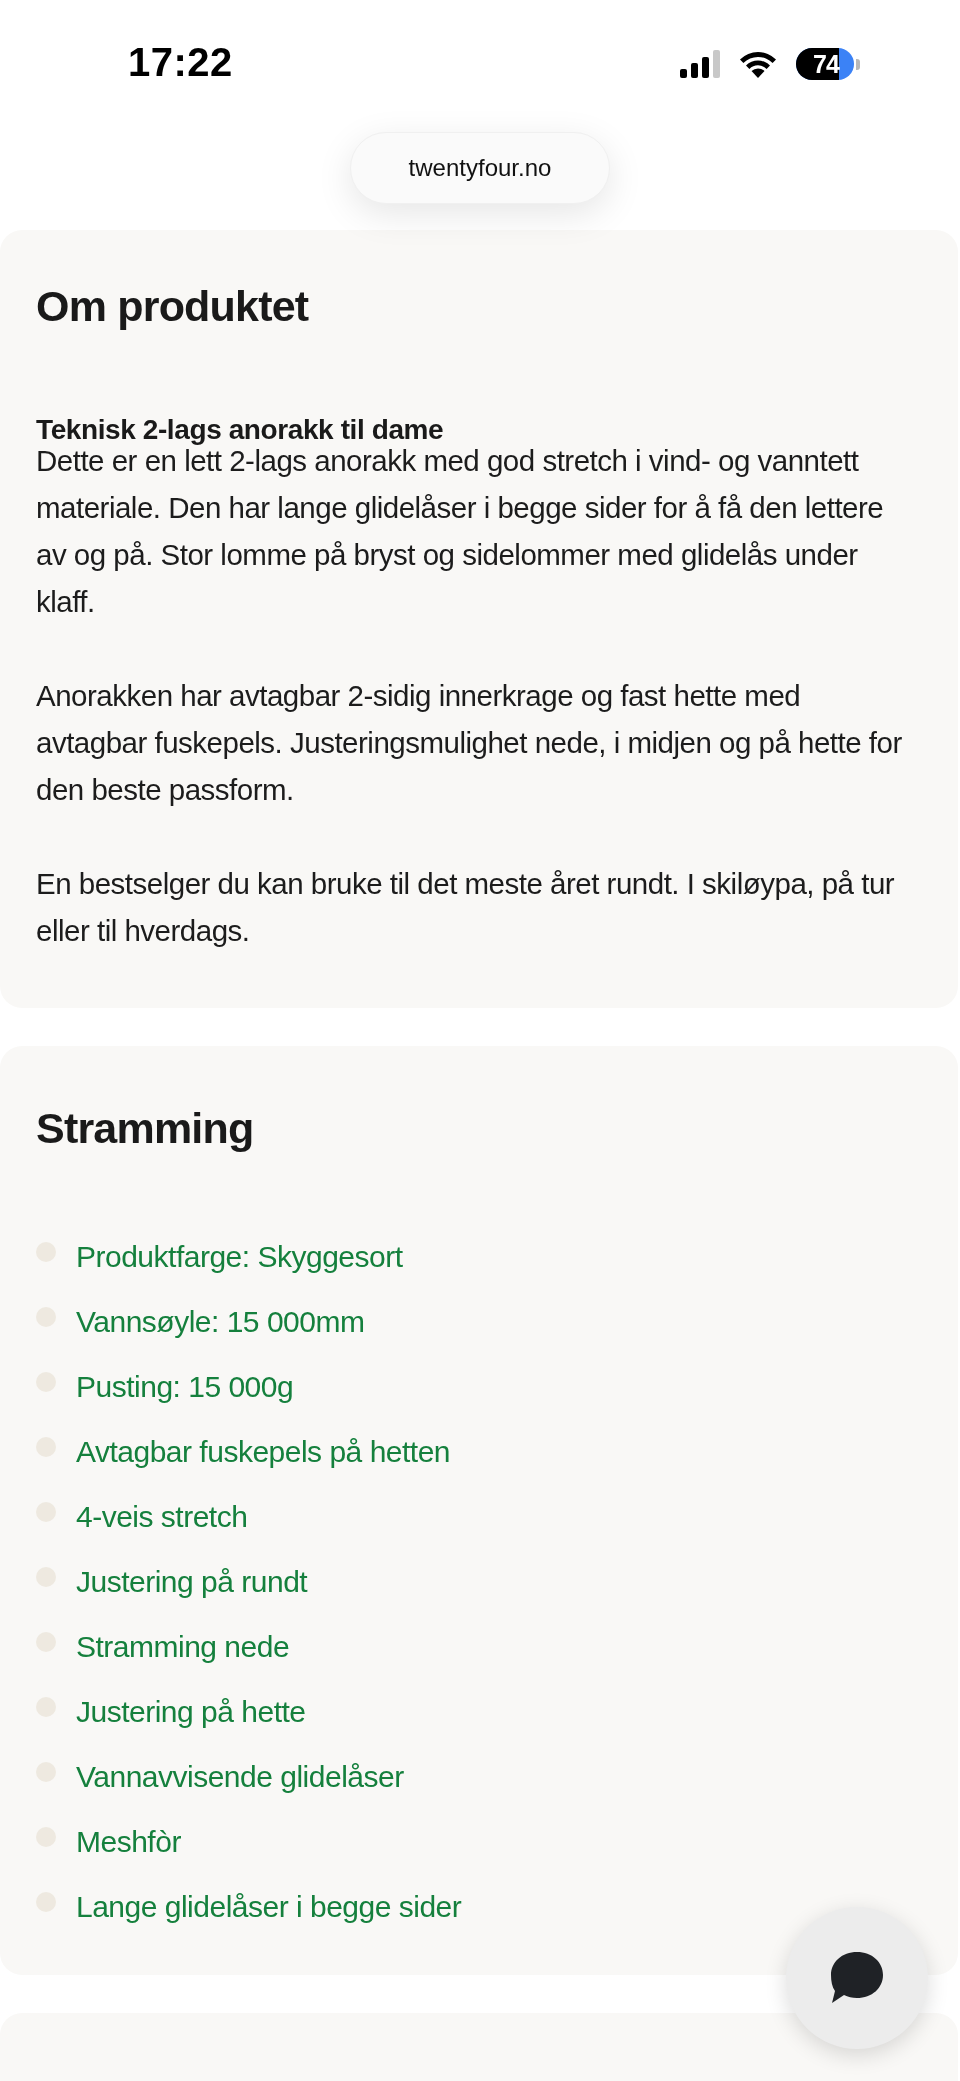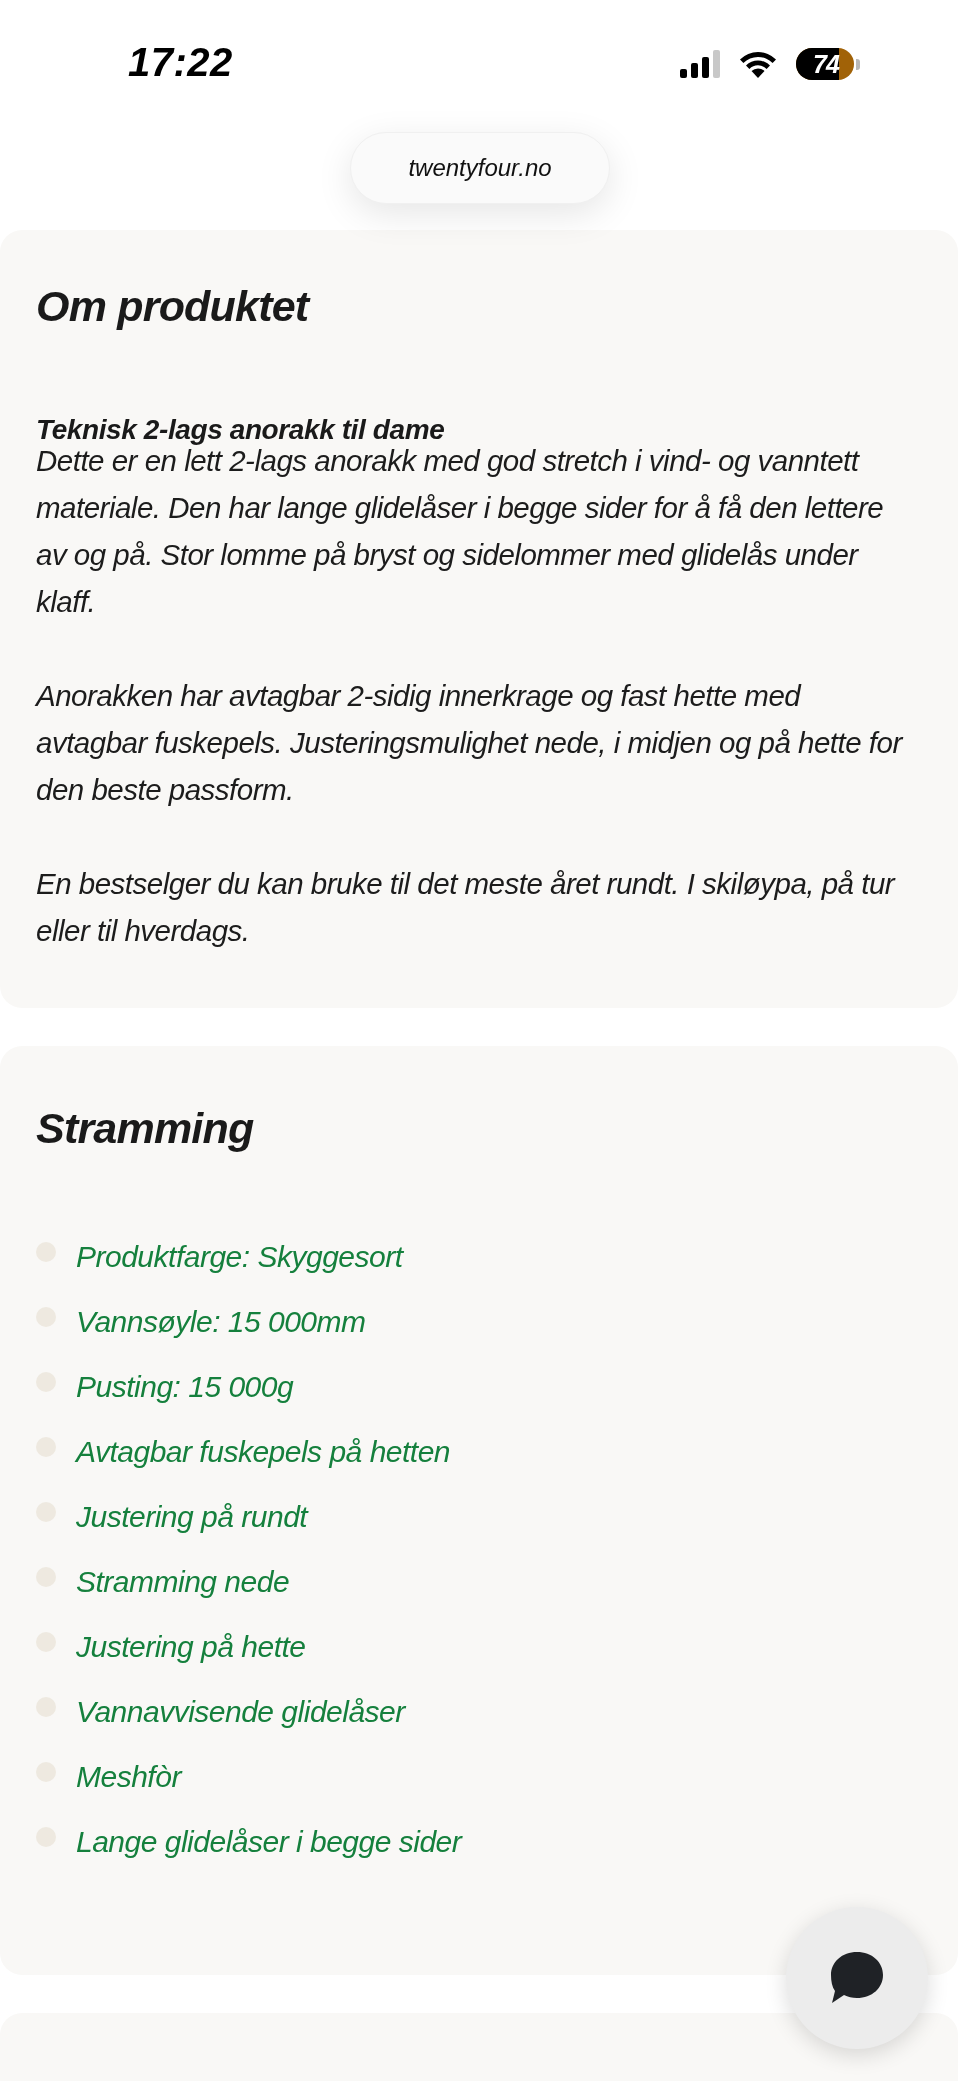--- a/index.html
+++ b/index.html
@@ -2,37 +2,37 @@
 <html><head>
 <meta charset="utf-8">
 <style>
   * { box-sizing: border-box; margin: 0; padding: 0; }
   html, body {
     width: 960px; height: 2081px; overflow: hidden;
     background: #ffffff;
     font-family: "Liberation Sans", sans-serif;
     color: #1c1c1c;
   }
-  .page { position: relative; width: 843px; height: 2081px; font-style: italic; }
+  .page { position: relative; width: 843px; height: 2081px; }
 
   
   .status-bar { position: absolute; left: 0; top: 0; width: 960px; height: 120px; }
   .status-time {
     position: absolute; left: 128px; top: 40px;
     font-size: 40px; font-weight: 700; letter-spacing: 0.5px; color: #000;
   }
   .status-icons { position: absolute; left: 680px; top: 46px; height: 36px; display: flex; align-items: center; gap: 18px; }
   .signal { display: flex; align-items: flex-end; gap: 4px; height: 28px; }
   .signal span { width: 7px; background: #000; border-radius: 2px; }
   .signal span.dim { background: #c8c8c8; }
   .wifi svg { display: block; }
   .battery { position: relative; width: 64px; height: 32px; display: flex; align-items: center; }
   .battery-body {
     position: relative; width: 60px; height: 32px; border-radius: 16px; overflow: hidden;
-    background: #a16207;
+    background: #3b82f6;
   }
   .battery-fill { position: absolute; left: 0; top: 0; bottom: 0; width: 74%; background: #000; }
   .battery-text {
     position: absolute; left: 0; top: 0; width: 60px; height: 32px; line-height: 32px;
     text-align: center; font-size: 25px; font-weight: 700; color: #fff; letter-spacing: -1px;
   }
   .battery-tip { width: 4px; height: 11px; background: #b8b8b8; border-radius: 0 3px 3px 0; margin-left: 2px; }
 
   
   .url-pill {
@@ -142,20 +142,24 @@
     <li class="feature-item">
         <span class="bullet"></span>
         <span>Pusting: 15 000g</span>
       </li>
     <li class="feature-item">
         <span class="bullet"></span>
         <span>Avtagbar fuskepels på hetten</span>
       </li>
     <li class="feature-item">
         <span class="bullet"></span>
+        <span>4-veis stretch</span>
+      </li>
+    <li class="feature-item">
+        <span class="bullet"></span>
         <span>Justering på rundt</span>
       </li>
     <li class="feature-item">
         <span class="bullet"></span>
         <span>Stramming nede</span>
       </li>
     <li class="feature-item">
         <span class="bullet"></span>
         <span>Justering på hette</span>
       </li>

